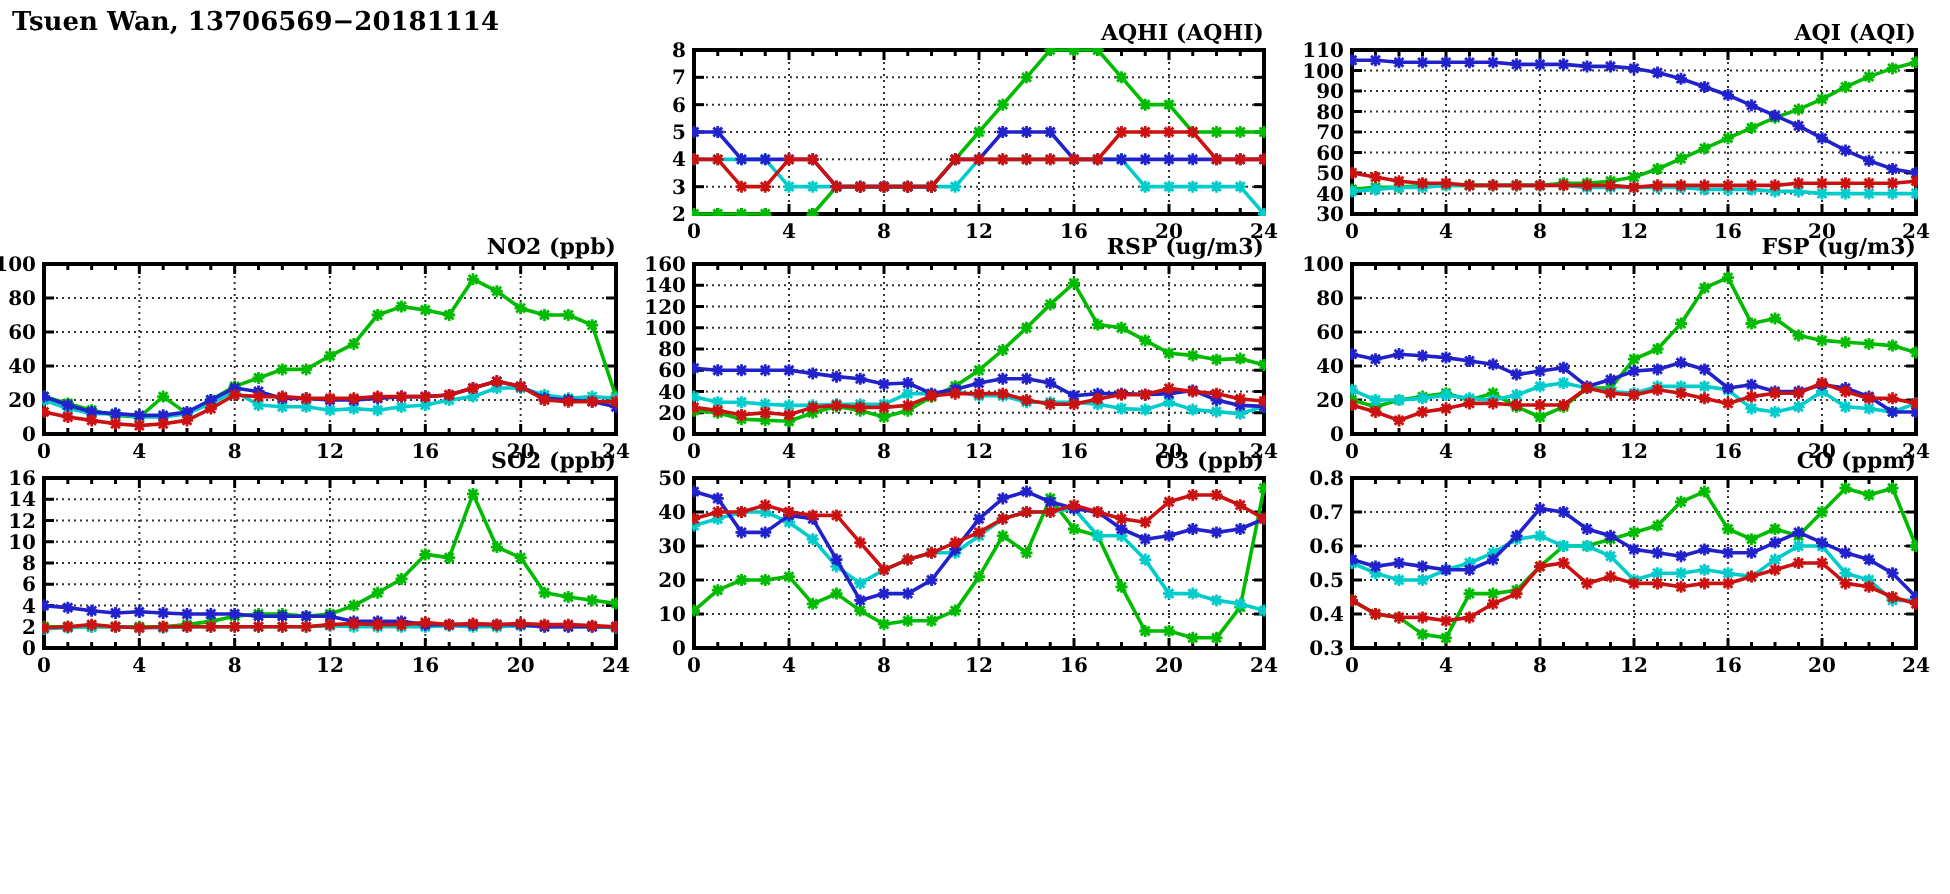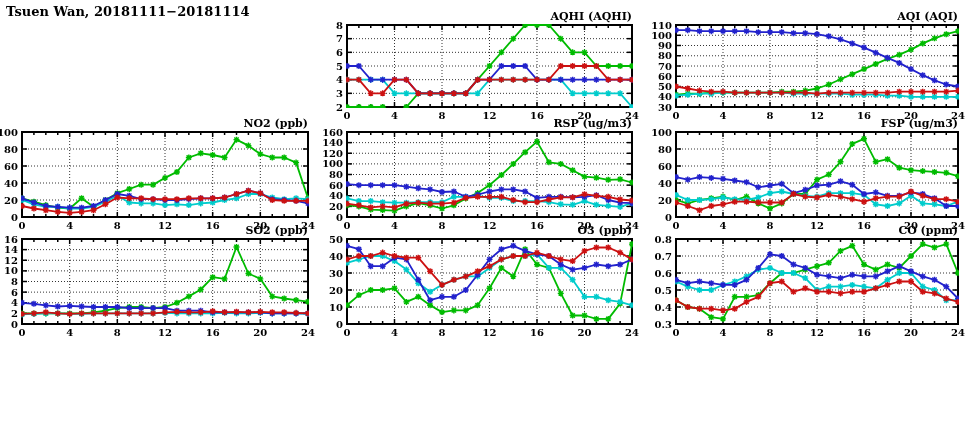--- a/index.html
+++ b/index.html
@@ -7,21 +7,21 @@
         font-family:"DejaVu Serif", serif;}
   .main-title{position:absolute;left:6px;top:4px;font-size:13px;font-weight:bold;color:#000;
               letter-spacing:0px;white-space:pre;}
   .chart-svg{position:absolute;}
   svg text{font-family:"DejaVu Serif", serif;font-weight:bold;fill:#000;}
 </style>
 </head>
 <body>
 
 <div class="page">
-  <div class="main-title">Tsuen Wan, 20181111−20181114</div>
+  <div class="main-title">Tsuen Wan, 13706569−20181114</div>
   <div id="charts">
       <svg width="325" height="116" class="chart-svg" style="left: 317px; top: 7px;">
         <g transform="translate(30,18)">
           <line x1="0" y1="68.33333333333333" x2="285" y2="68.33333333333333" stroke="#333333" stroke-width="1" stroke-dasharray="1 2"></line>
           <line x1="0" y1="54.66666666666667" x2="285" y2="54.66666666666667" stroke="#333333" stroke-width="1" stroke-dasharray="1 2"></line>
           <line x1="0" y1="41" x2="285" y2="41" stroke="#333333" stroke-width="1" stroke-dasharray="1 2"></line>
           <line x1="0" y1="27.333333333333336" x2="285" y2="27.333333333333336" stroke="#333333" stroke-width="1" stroke-dasharray="1 2"></line>
           <line x1="0" y1="13.666666666666657" x2="285" y2="13.666666666666657" stroke="#333333" stroke-width="1" stroke-dasharray="1 2"></line>
           <line x1="47.5" y1="0" x2="47.5" y2="82" stroke="#333333" stroke-width="1" stroke-dasharray="1 2"></line>
           <line x1="95" y1="0" x2="95" y2="82" stroke="#333333" stroke-width="1" stroke-dasharray="1 2"></line>

